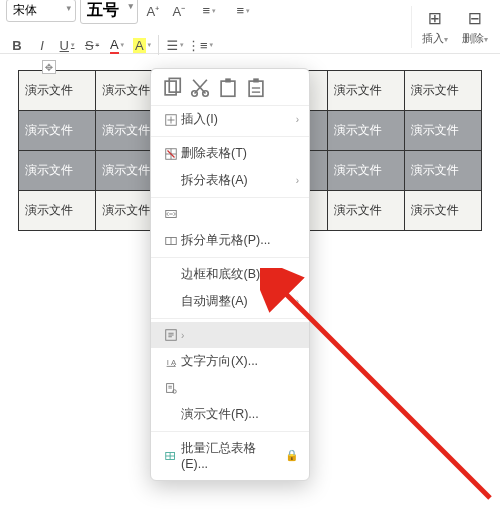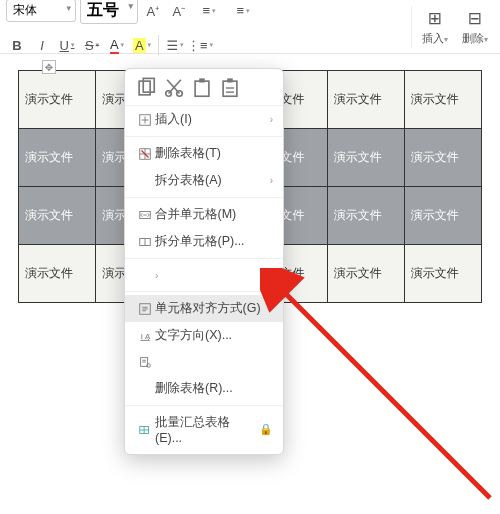--- a/index.html
+++ b/index.html
@@ -20,25 +20,25 @@
   .tb-divider { width: 1px; height: 20px; background: #ddd; margin: 0 2px; }
   .toolbar-right { display: flex; gap: 2px; padding-left: 4px; border-left: 1px solid #eee; }
   .big-btn { display: flex; flex-direction: column; align-items: center; justify-content: center; padding: 2px 6px; cursor: pointer; border-radius: 3px; font-size: 11px; color: #555; gap: 2px; }
   .big-icon { font-size: 17px; }
   .drop-arrow { font-size: 8px; color: #999; }
 
   
   .doc-area { padding: 10px 18px; position: relative; }
   .move-handle { position: absolute; left: 42px; top: 6px; width: 14px; height: 14px; border: 1px solid #bbb; background: #fff; display: flex; align-items: center; justify-content: center; font-size: 10px; color: #888; cursor: move; }
   table.doc { border-collapse: collapse; width: 100%; margin-top: 6px; }
-  table.doc td { border: 1px solid #333; padding: 20px 6px; font-size: 12px; background: #f3f3f0; color: #333; height: 20px; }
+  table.doc td { border: 1px solid #333; padding: 11px 6px; font-size: 12px; background: #f3f3f0; color: #333; height: 20px; }
   table.doc tr.selected td { background: #9fa2a6; color: #fff; }
 
   
-  .ctx { position: absolute; left: 124px; top: 68px; width: 160px; background: #fff; border: 1px solid #d9d9d9; border-radius: 6px; box-shadow: 0 6px 22px rgba(0,0,0,0.22); padding: 4px 0; font-size: 12.5px; z-index: 50; }
+  .ctx { position: absolute; left: 150px; top: 68px; width: 160px; background: #fff; border: 1px solid #d9d9d9; border-radius: 6px; box-shadow: 0 6px 22px rgba(0,0,0,0.22); padding: 4px 0; font-size: 12.5px; z-index: 50; }
   .ctx-quick { display: flex; gap: 6px; padding: 4px 10px 6px; border-bottom: 1px solid #eee; }
   .q-btn { width: 22px; height: 22px; display: flex; align-items: center; justify-content: center; border-radius: 3px; cursor: pointer; color: #555; font-size: 13px; }
   .ctx-item { display: flex; align-items: center; padding: 5px 10px; cursor: pointer; color: #444; position: relative; min-height: 26px; }
   .ctx-item.hl { background: #eaeaea; }
   .ctx-icon { width: 20px; display: flex; align-items: center; justify-content: center; font-size: 13px; color: #777; }
   .ctx-icon svg { width: 14px; height: 14px; }
   .ctx-label { flex: 1; }
   .ctx-arrow { font-size: 10px; color: #999; }
   .ctx-sep { height: 1px; background: #eee; margin: 3px 0; }
   .lock-badge { color: #f5a623; font-size: 11px; margin-left: 4px; }
@@ -190,47 +190,50 @@
   <div class="ctx-sep"></div>
   <div class="ctx-item">
     <span class="ctx-icon">
         <svg viewBox="0 0 16 16">
           <rect x="2" y="4" width="12" height="8" fill="none" stroke="#777"></rect>
           <line x1="6" y1="8" x2="10" y2="8" stroke="#777"></line>
           <polyline points="5,6 3,8 5,10" fill="none" stroke="#777"></polyline>
           <polyline points="11,6 13,8 11,10" fill="none" stroke="#777"></polyline>
         </svg>
       </span>
-    <span class="ctx-label">合并单元格(M)</span>
   </div>
   <div class="ctx-item">
     <span class="ctx-icon">
         <svg viewBox="0 0 16 16">
           <rect x="2" y="4" width="12" height="8" fill="none" stroke="#777"></rect>
           <line x1="8" y1="4" x2="8" y2="12" stroke="#777"></line>
         </svg>
       </span>
     <span class="ctx-label">拆分单元格(P)...</span>
   </div>
   <div class="ctx-sep"></div>
   <div class="ctx-item">
     <span class="ctx-icon"></span>
+    <span class="ctx-label">边框和底纹(B)...</span>
+  </div>
+  <div class="ctx-item">
+    <span class="ctx-icon"></span>
+    <span class="ctx-label">自动调整(A)</span>
     <span class="ctx-arrow">›</span>
   </div>
   <div class="ctx-sep"></div>
   <div class="ctx-item hl">
     <span class="ctx-icon">
         <svg viewBox="0 0 16 16">
           <rect x="2" y="2" width="12" height="12" fill="none" stroke="#777"></rect>
           <line x1="5" y1="6" x2="11" y2="6" stroke="#777"></line>
           <line x1="5" y1="8" x2="11" y2="8" stroke="#777"></line>
           <line x1="5" y1="10" x2="9" y2="10" stroke="#777"></line>
         </svg>
       </span>
-    <span class="ctx-label">单元格对齐方式(G)</span>
     <span class="ctx-arrow">›</span>
   </div>
   <div class="ctx-item">
     <span class="ctx-icon">
         <svg viewBox="0 0 16 16">
           <text x="3" y="11" font-size="9" fill="#777">I</text>
           <text x="8" y="11" font-size="9" fill="#777">A</text>
           <polyline points="3,13 13,13 11,11" fill="none" stroke="#777"></polyline>
         </svg>
       </span>
@@ -241,21 +244,21 @@
         <svg viewBox="0 0 16 16">
           <rect x="3" y="3" width="8" height="10" fill="none" stroke="#777"></rect>
           <line x1="5" y1="6" x2="9" y2="6" stroke="#777"></line>
           <line x1="5" y1="8" x2="9" y2="8" stroke="#777"></line>
           <circle cx="12" cy="12" r="2" fill="none" stroke="#777"></circle>
         </svg>
       </span>
   </div>
   <div class="ctx-item">
     <span class="ctx-icon"></span>
-    <span class="ctx-label">删除表格(R)...</span>
+    <span class="ctx-label">演示文件(R)...</span>
   </div>
   <div class="ctx-sep"></div>
   <div class="ctx-item">
     <span class="ctx-icon">
         <svg viewBox="0 0 16 16">
           <rect x="2" y="4" width="10" height="8" fill="none" stroke="#4a9"></rect>
           <line x1="2" y1="8" x2="12" y2="8" stroke="#4a9"></line>
           <line x1="7" y1="4" x2="7" y2="12" stroke="#4a9"></line>
         </svg>
       </span>

